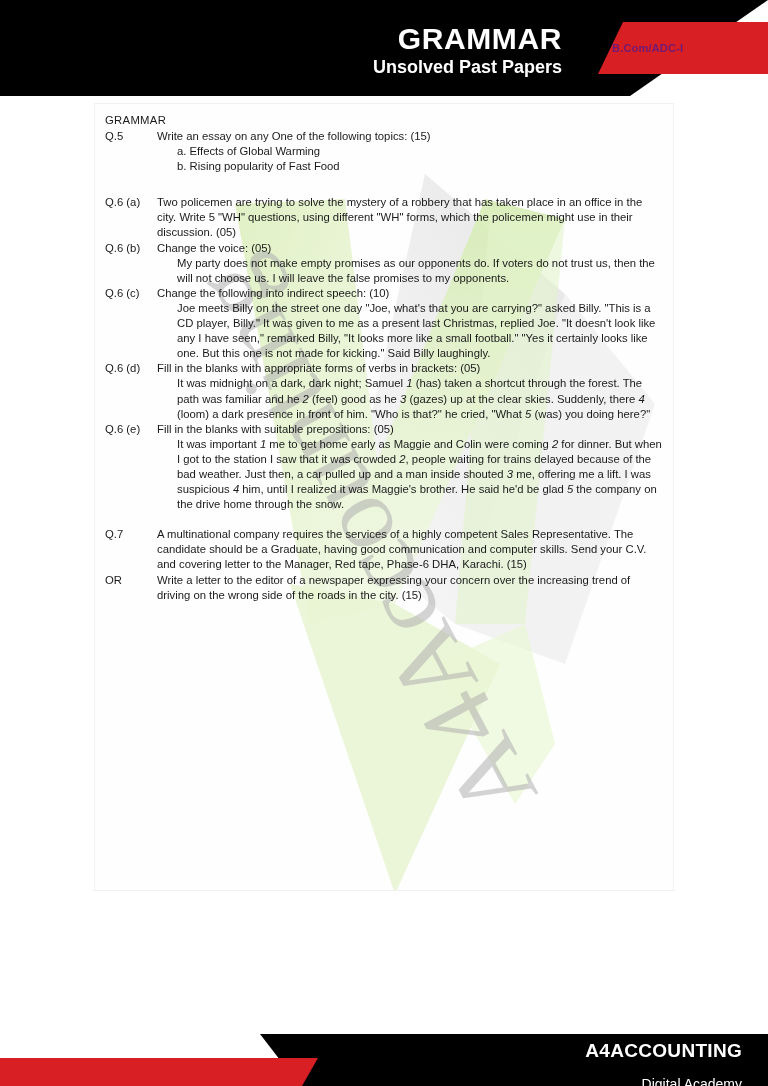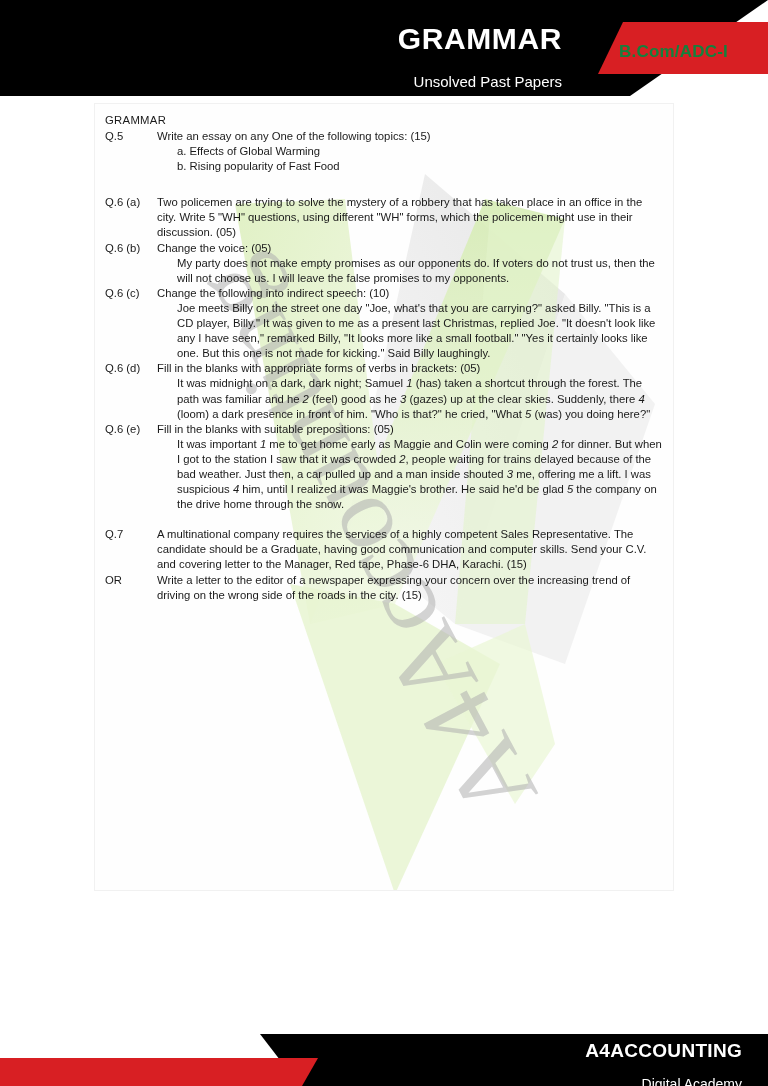--- a/index.html
+++ b/index.html
@@ -52,35 +52,34 @@
   }
   .header-title {
     color: #ffffff;
     font-size: 30px;
     font-weight: bold;
     letter-spacing: 0.6px;
     line-height: 34px;
   }
   .header-subtitle {
     color: #ffffff;
-    font-size: 15px;
-    font-weight: normal;
+    font-size: 18px;
+    font-weight: bold;
     line-height: 20px;
-    margin-top: 16px;
+    margin-top: 1px;
   }
   .header-badge {
     position: absolute;
     top: 42px;
     left: 612px;
     width: 150px;
-    color: #15803d;
-    font-size: 17px;
+    color: #701a75;
+    font-size: 11px;
     font-weight: bold;
     letter-spacing: 0.2px;
-    margin-left: 7px;
   }
 
   
   .panel {
     position: absolute;
     top: 103px;
     left: 94px;
     width: 580px;
     height: 788px;
     background: #fefefe;

